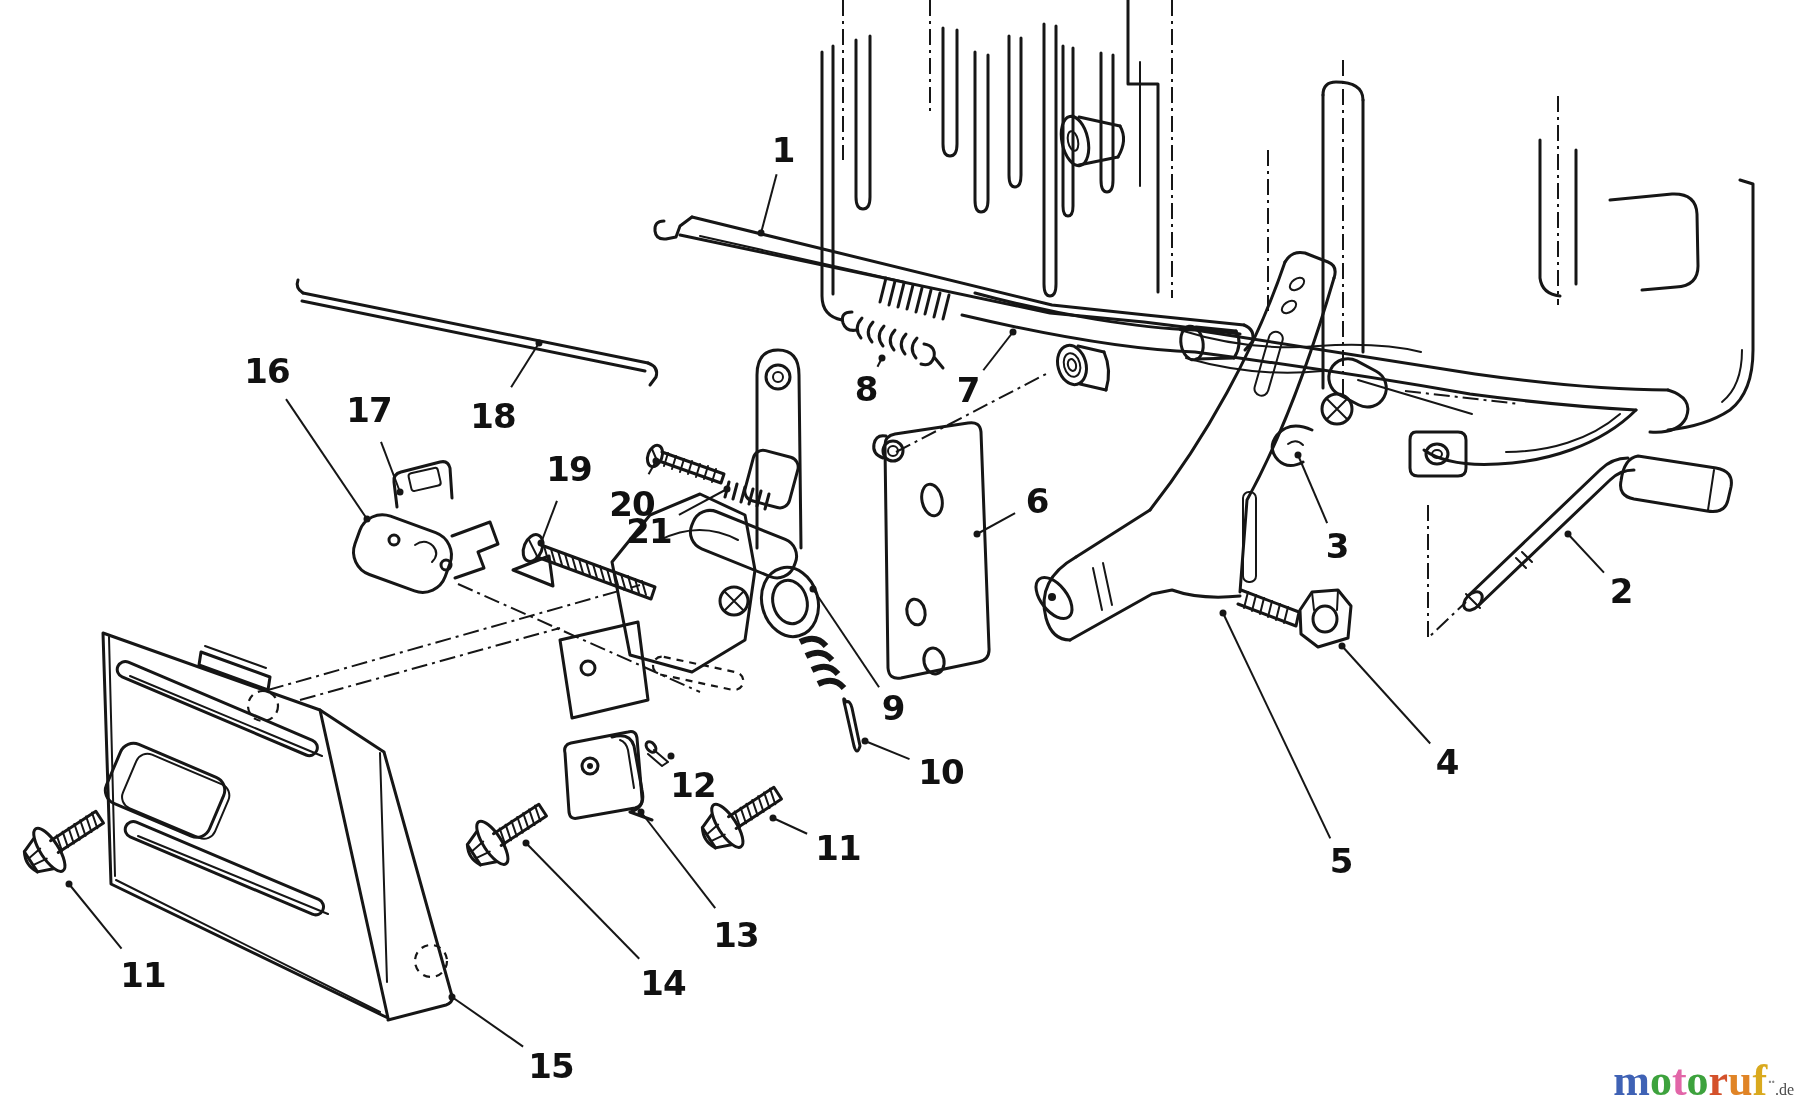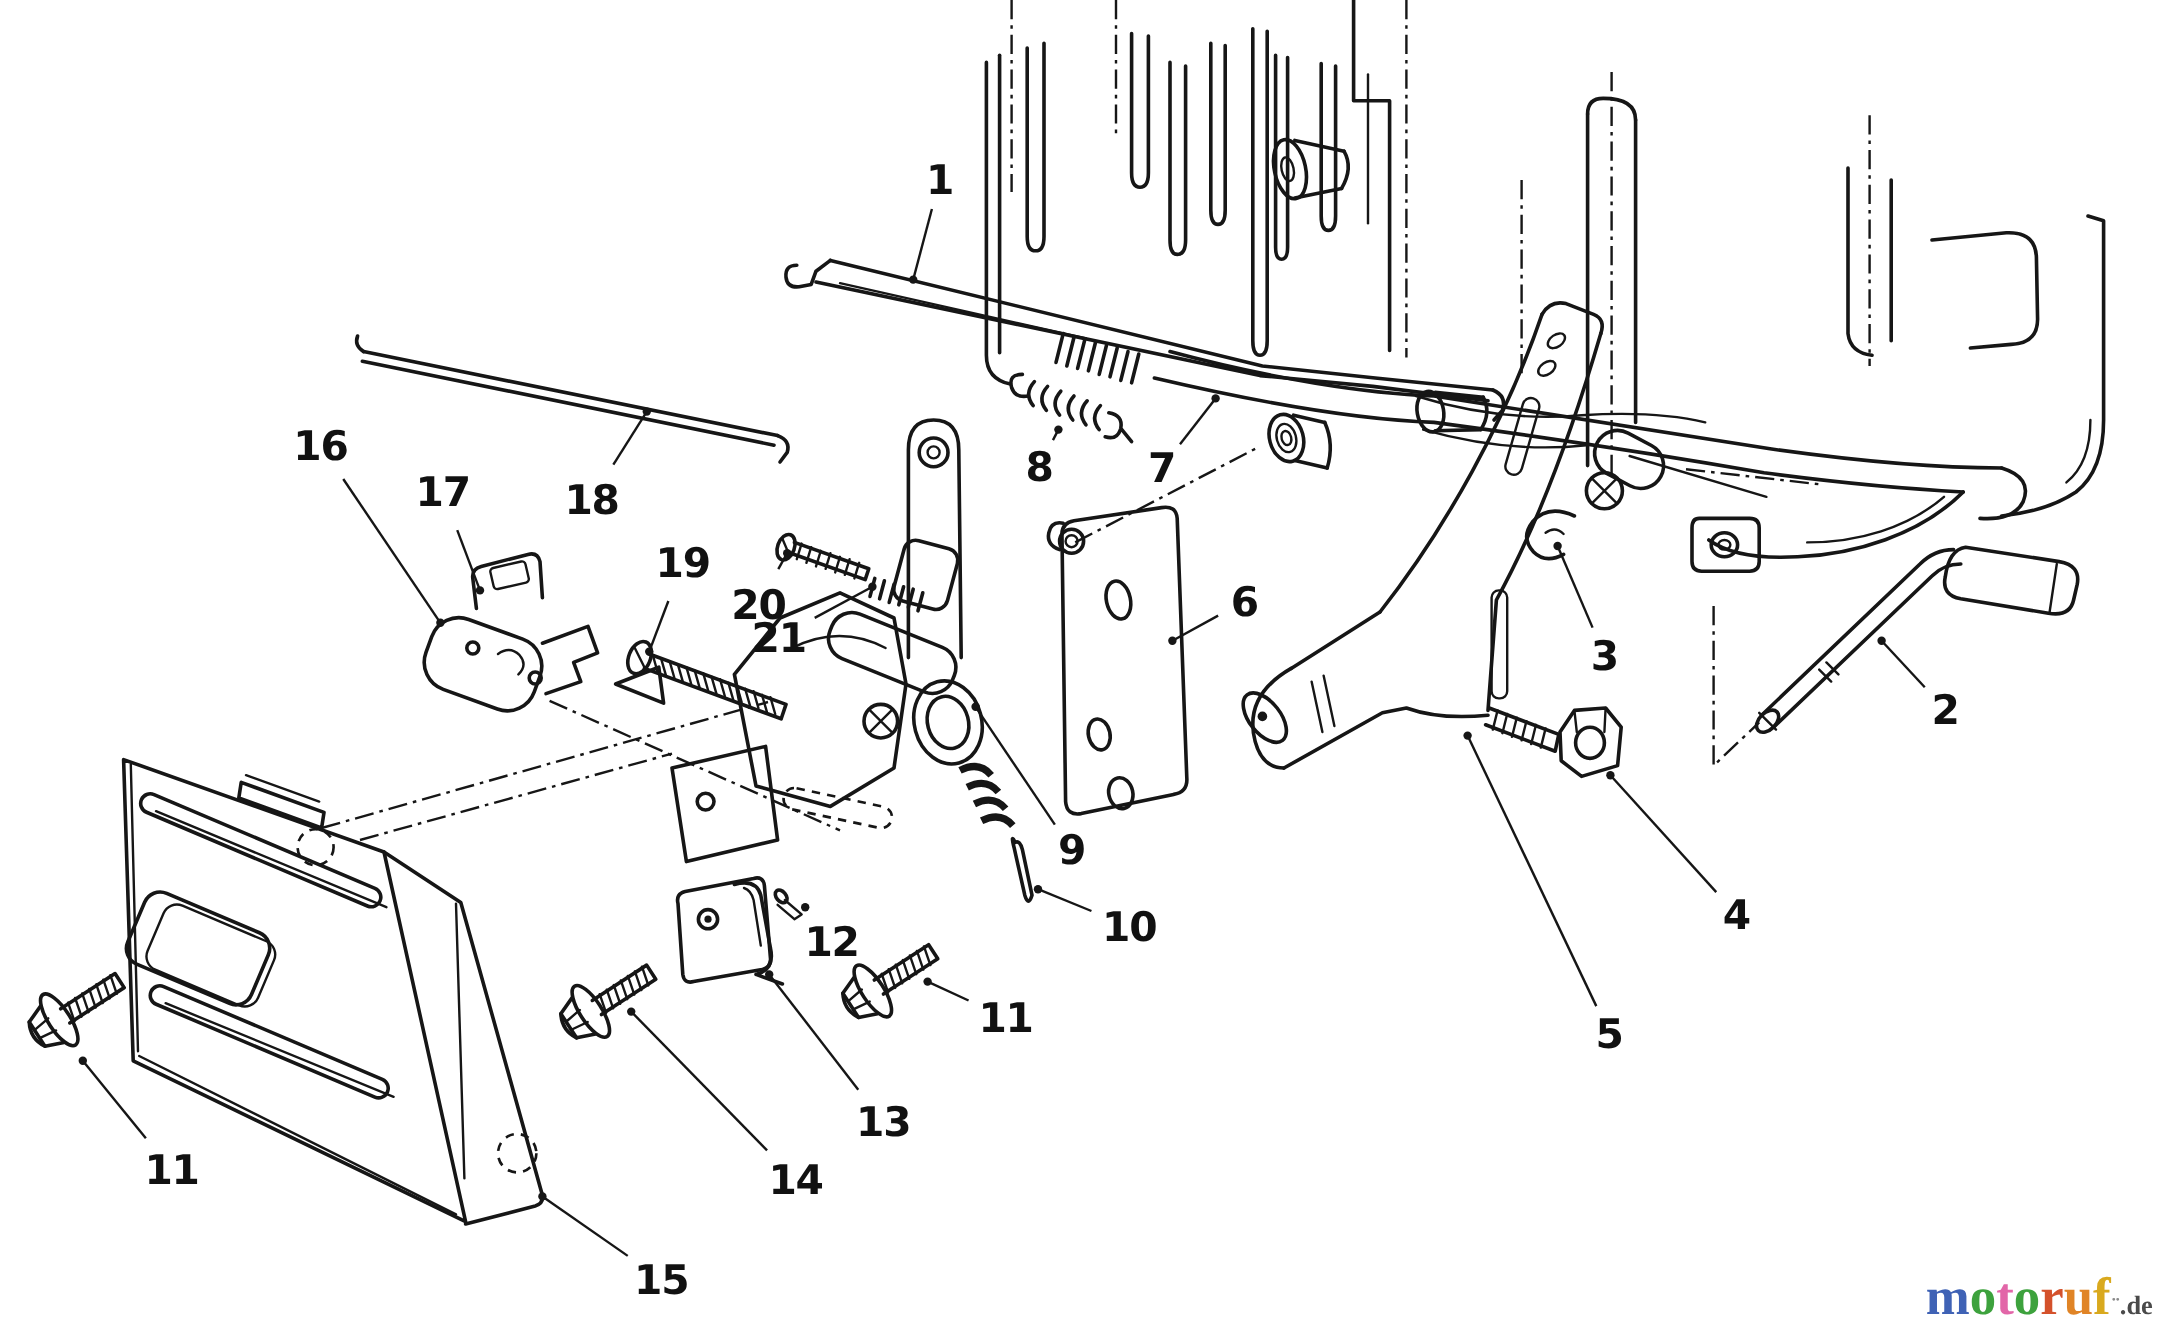--- a/index.html
+++ b/index.html
@@ -14,21 +14,21 @@
   .dashed{stroke:#161616;fill:none;stroke-width:2.2;stroke-dasharray:7 6;}
   .leader{stroke:#161616;stroke-width:2;fill:none;}
   .leader-dot{fill:#161616;stroke:none;}
   .callout-text{font-family:"DejaVu Sans",sans-serif;font-weight:bold;font-size:34px;fill:#111;
                 letter-spacing:-1px;text-anchor:middle;}
   .filldark{fill:#161616;stroke:none;}
   .logo{position:absolute;right:6px;bottom:8px;display:flex;align-items:baseline;
         font-family:"Liberation Serif","DejaVu Serif",serif;font-weight:bold;line-height:1;}
   .logo .letter{font-size:44px;}
   .logo .mark{font-size:20px;margin-left:1px;transform:translateY(-18px);}
-  .logo .suffix{font-size:22px;font-weight:bold;}
+  .logo .suffix{font-size:16px;font-weight:normal;}
 </style>
 </head>
 <body>
 
 <div class="canvas">
 <svg id="diagram-svg" viewBox="0 0 1800 1111" width="1800" height="1111">
 
   <defs>
     <g id="bolt-proto">
       <ellipse class="ln" cx="4" cy="0" rx="9" ry="25"></ellipse>

